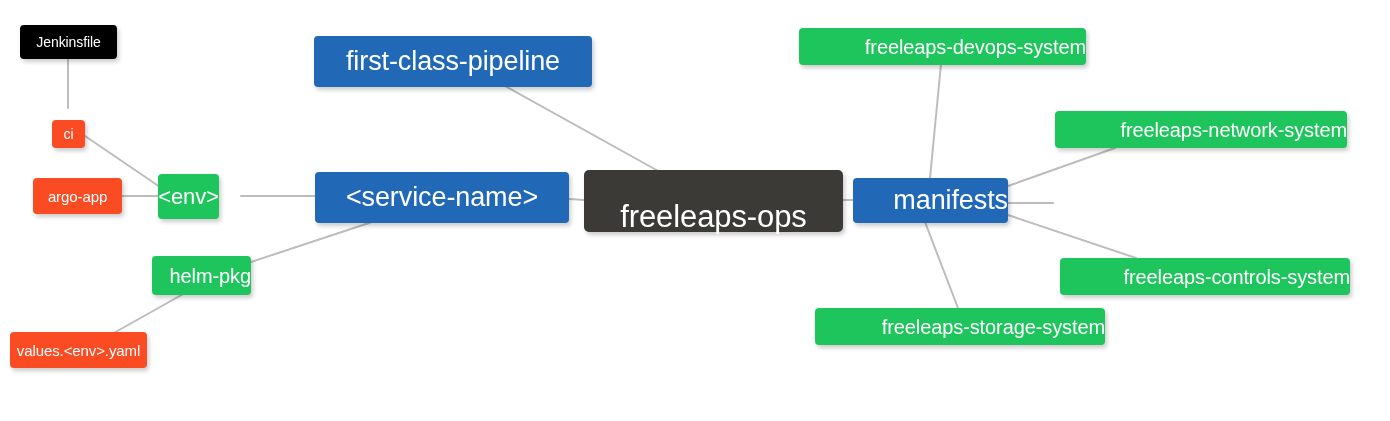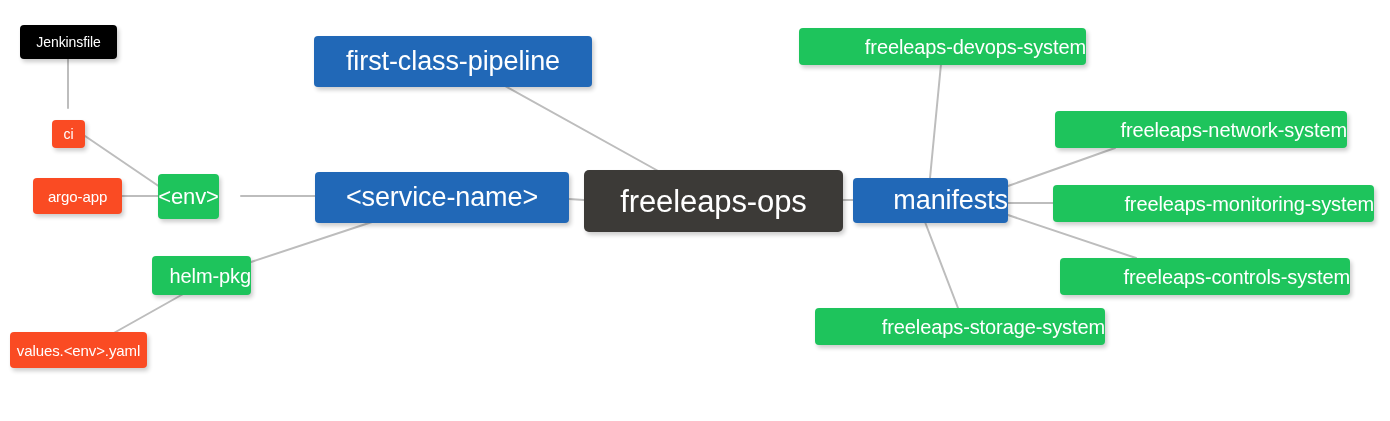--- a/index.html
+++ b/index.html
@@ -124,39 +124,36 @@
   </div>
 
   <div class="node tier-major c-blue" style="left:314px; top:36px; width:278px; height:51px;">
     <span class="node-label">first-class-pipeline</span>
   </div>
 
   <div class="node tier-major c-blue" style="left:315px; top:172px; width:254px; height:51px;">
     <span class="node-label">&lt;service-name&gt;</span>
   </div>
 
-  <div class="node tier-root c-dark" style="left:584px; top:170px; width:259px; height:62px;">
+  <div class="node tier-root c-dark" style="left:584px; top:170px; width:259px; height:62px;align-items:flex-end;">
     <span class="node-label">freeleaps-ops</span>
   </div>
 
   <div class="node tier-major c-blue" style="left:853px; top:178px; width:155px; height:45px;justify-content:flex-end;">
     <span class="node-label">manifests</span>
   </div>
 
   <div class="node tier-leaf c-green" style="left:799px; top:28px; width:287px; height:37px;">
     <span class="node-label">freeleaps-devops-system</span>
   </div>
 
   <div class="node tier-leaf c-green" style="left:1055px; top:111px; width:292px; height:37px;">
     <span class="node-label">freeleaps-network-system</span>
   </div>
 
-  <div class="node tier-leaf c-green" style="left:1053px; top:185px; width:321px; height:37px;">
-    <span class="node-label">freeleaps-monitoring-system</span>
-  </div>
 
   <div class="node tier-leaf c-green" style="left:1060px; top:258px; width:290px; height:37px;">
     <span class="node-label">freeleaps-controls-system</span>
   </div>
 
   <div class="node tier-leaf c-green" style="left:815px; top:308px; width:290px; height:37px;">
     <span class="node-label">freeleaps-storage-system</span>
   </div>
 
 </div>

